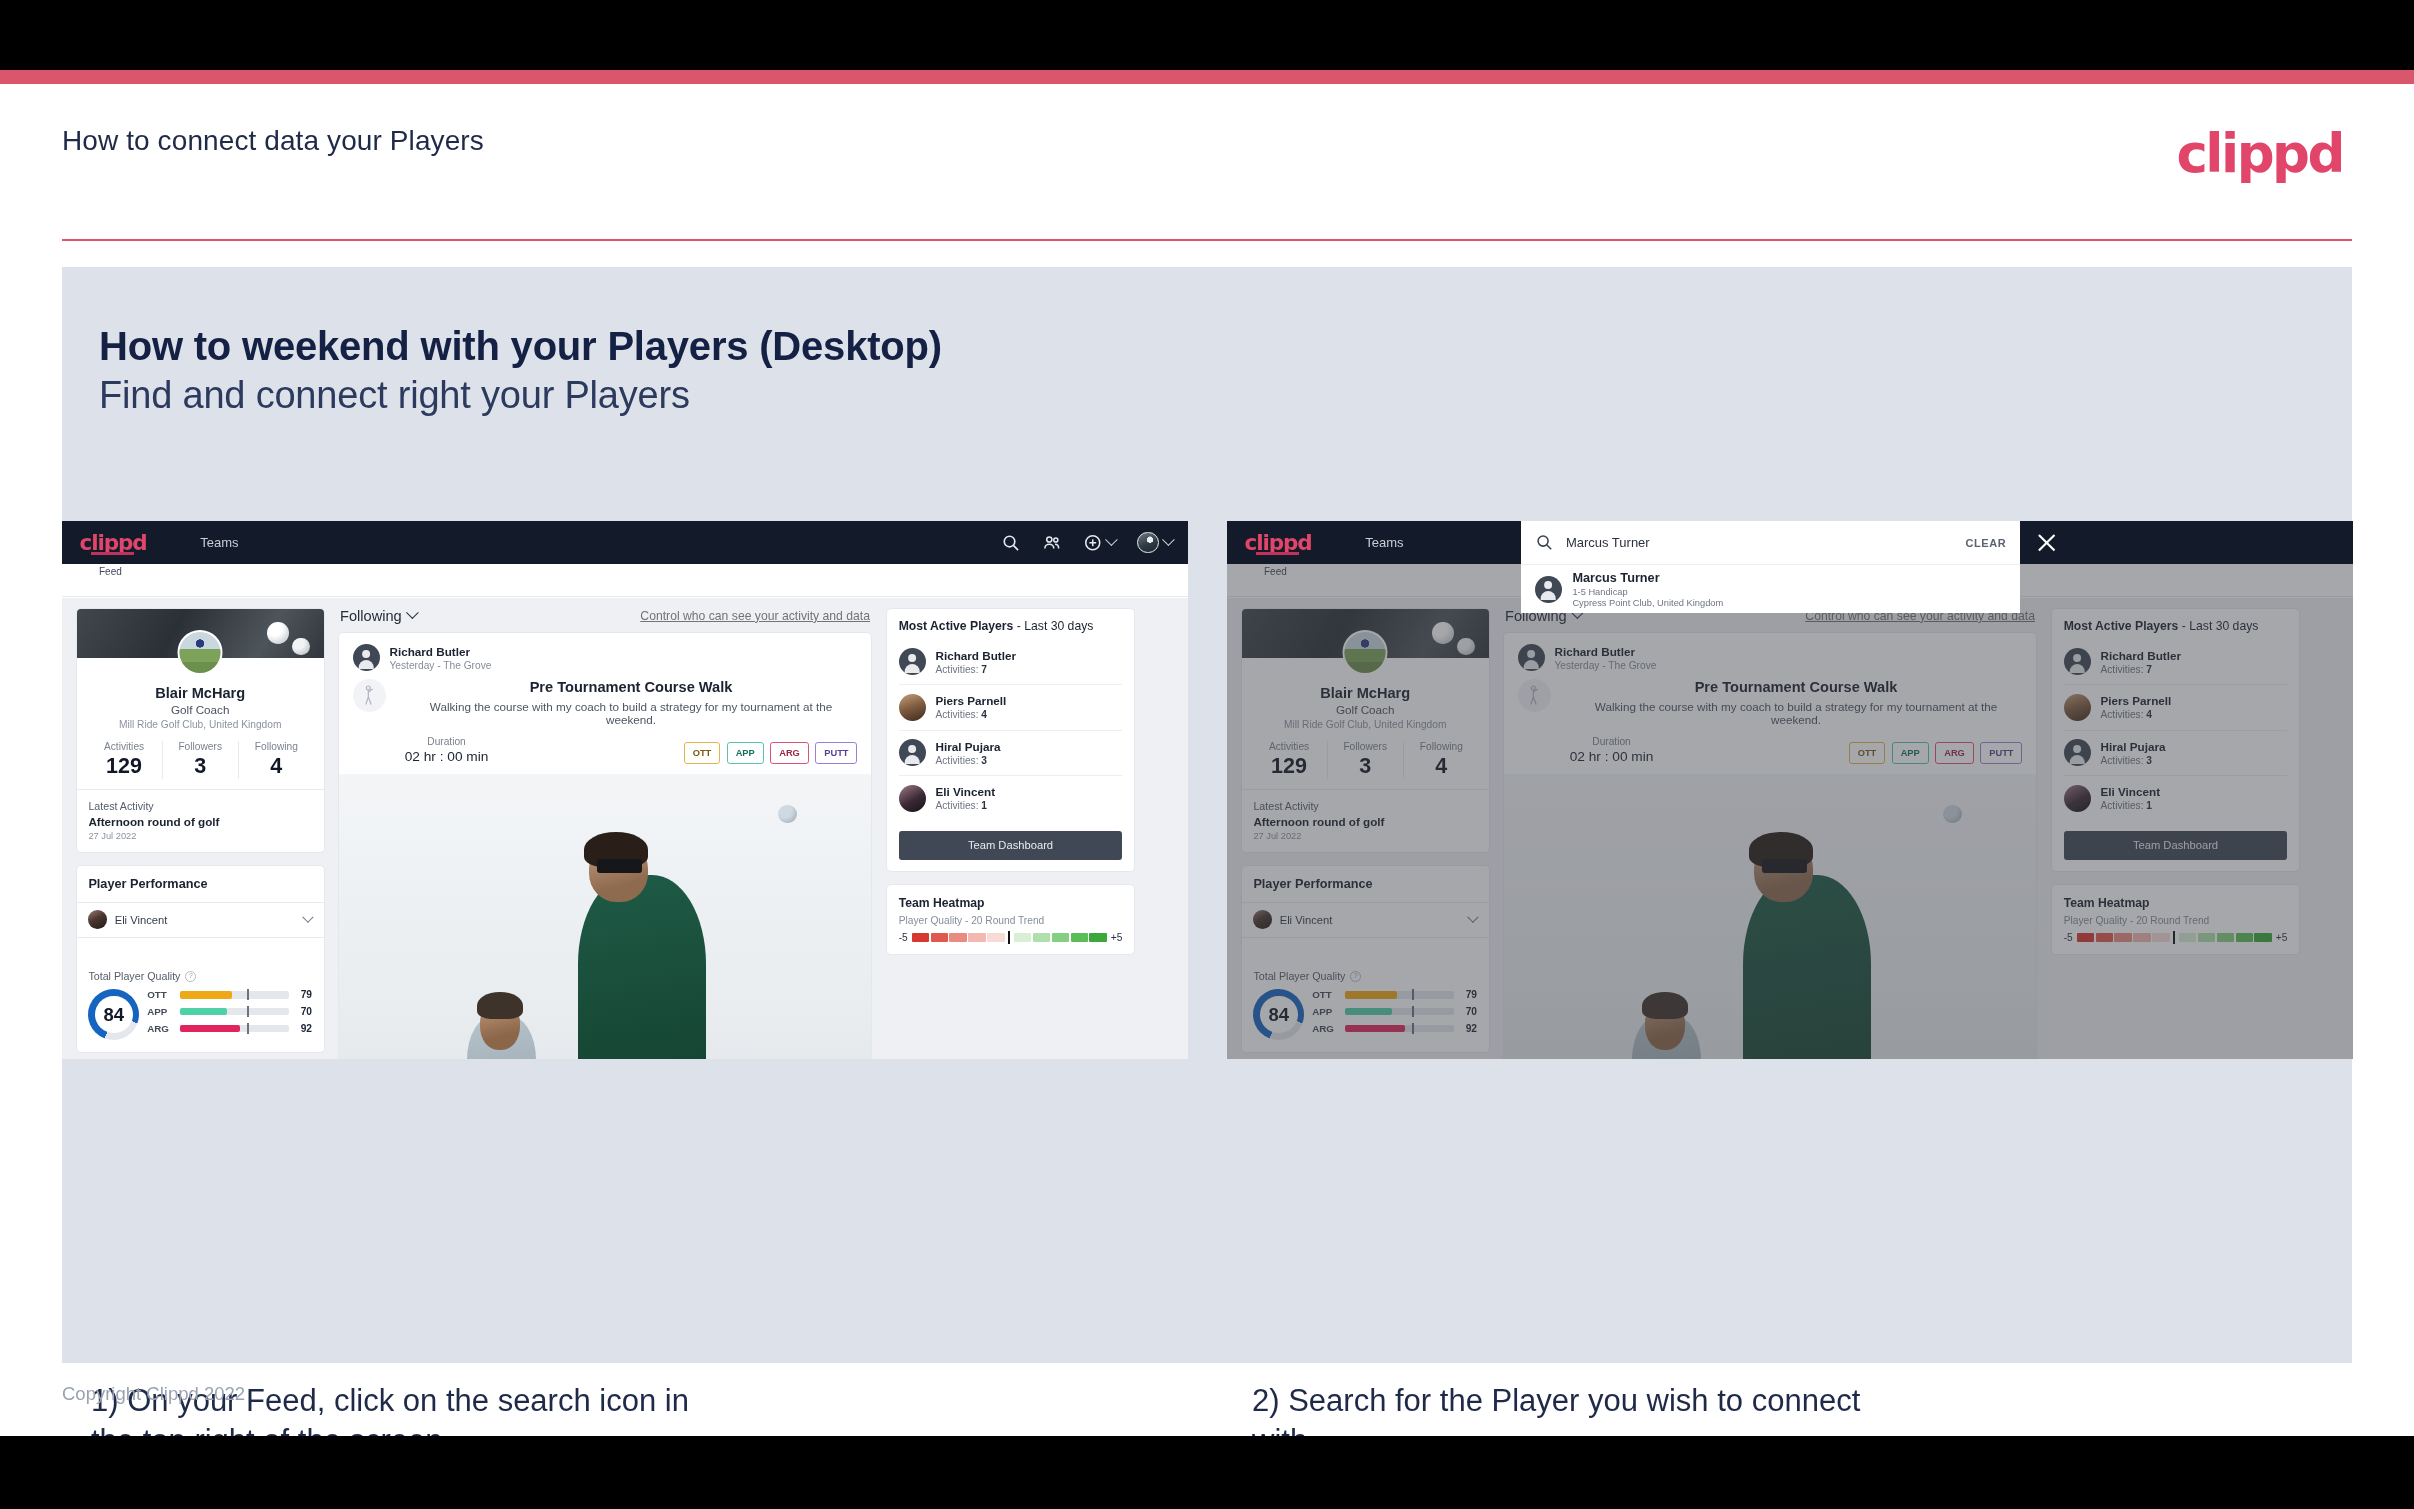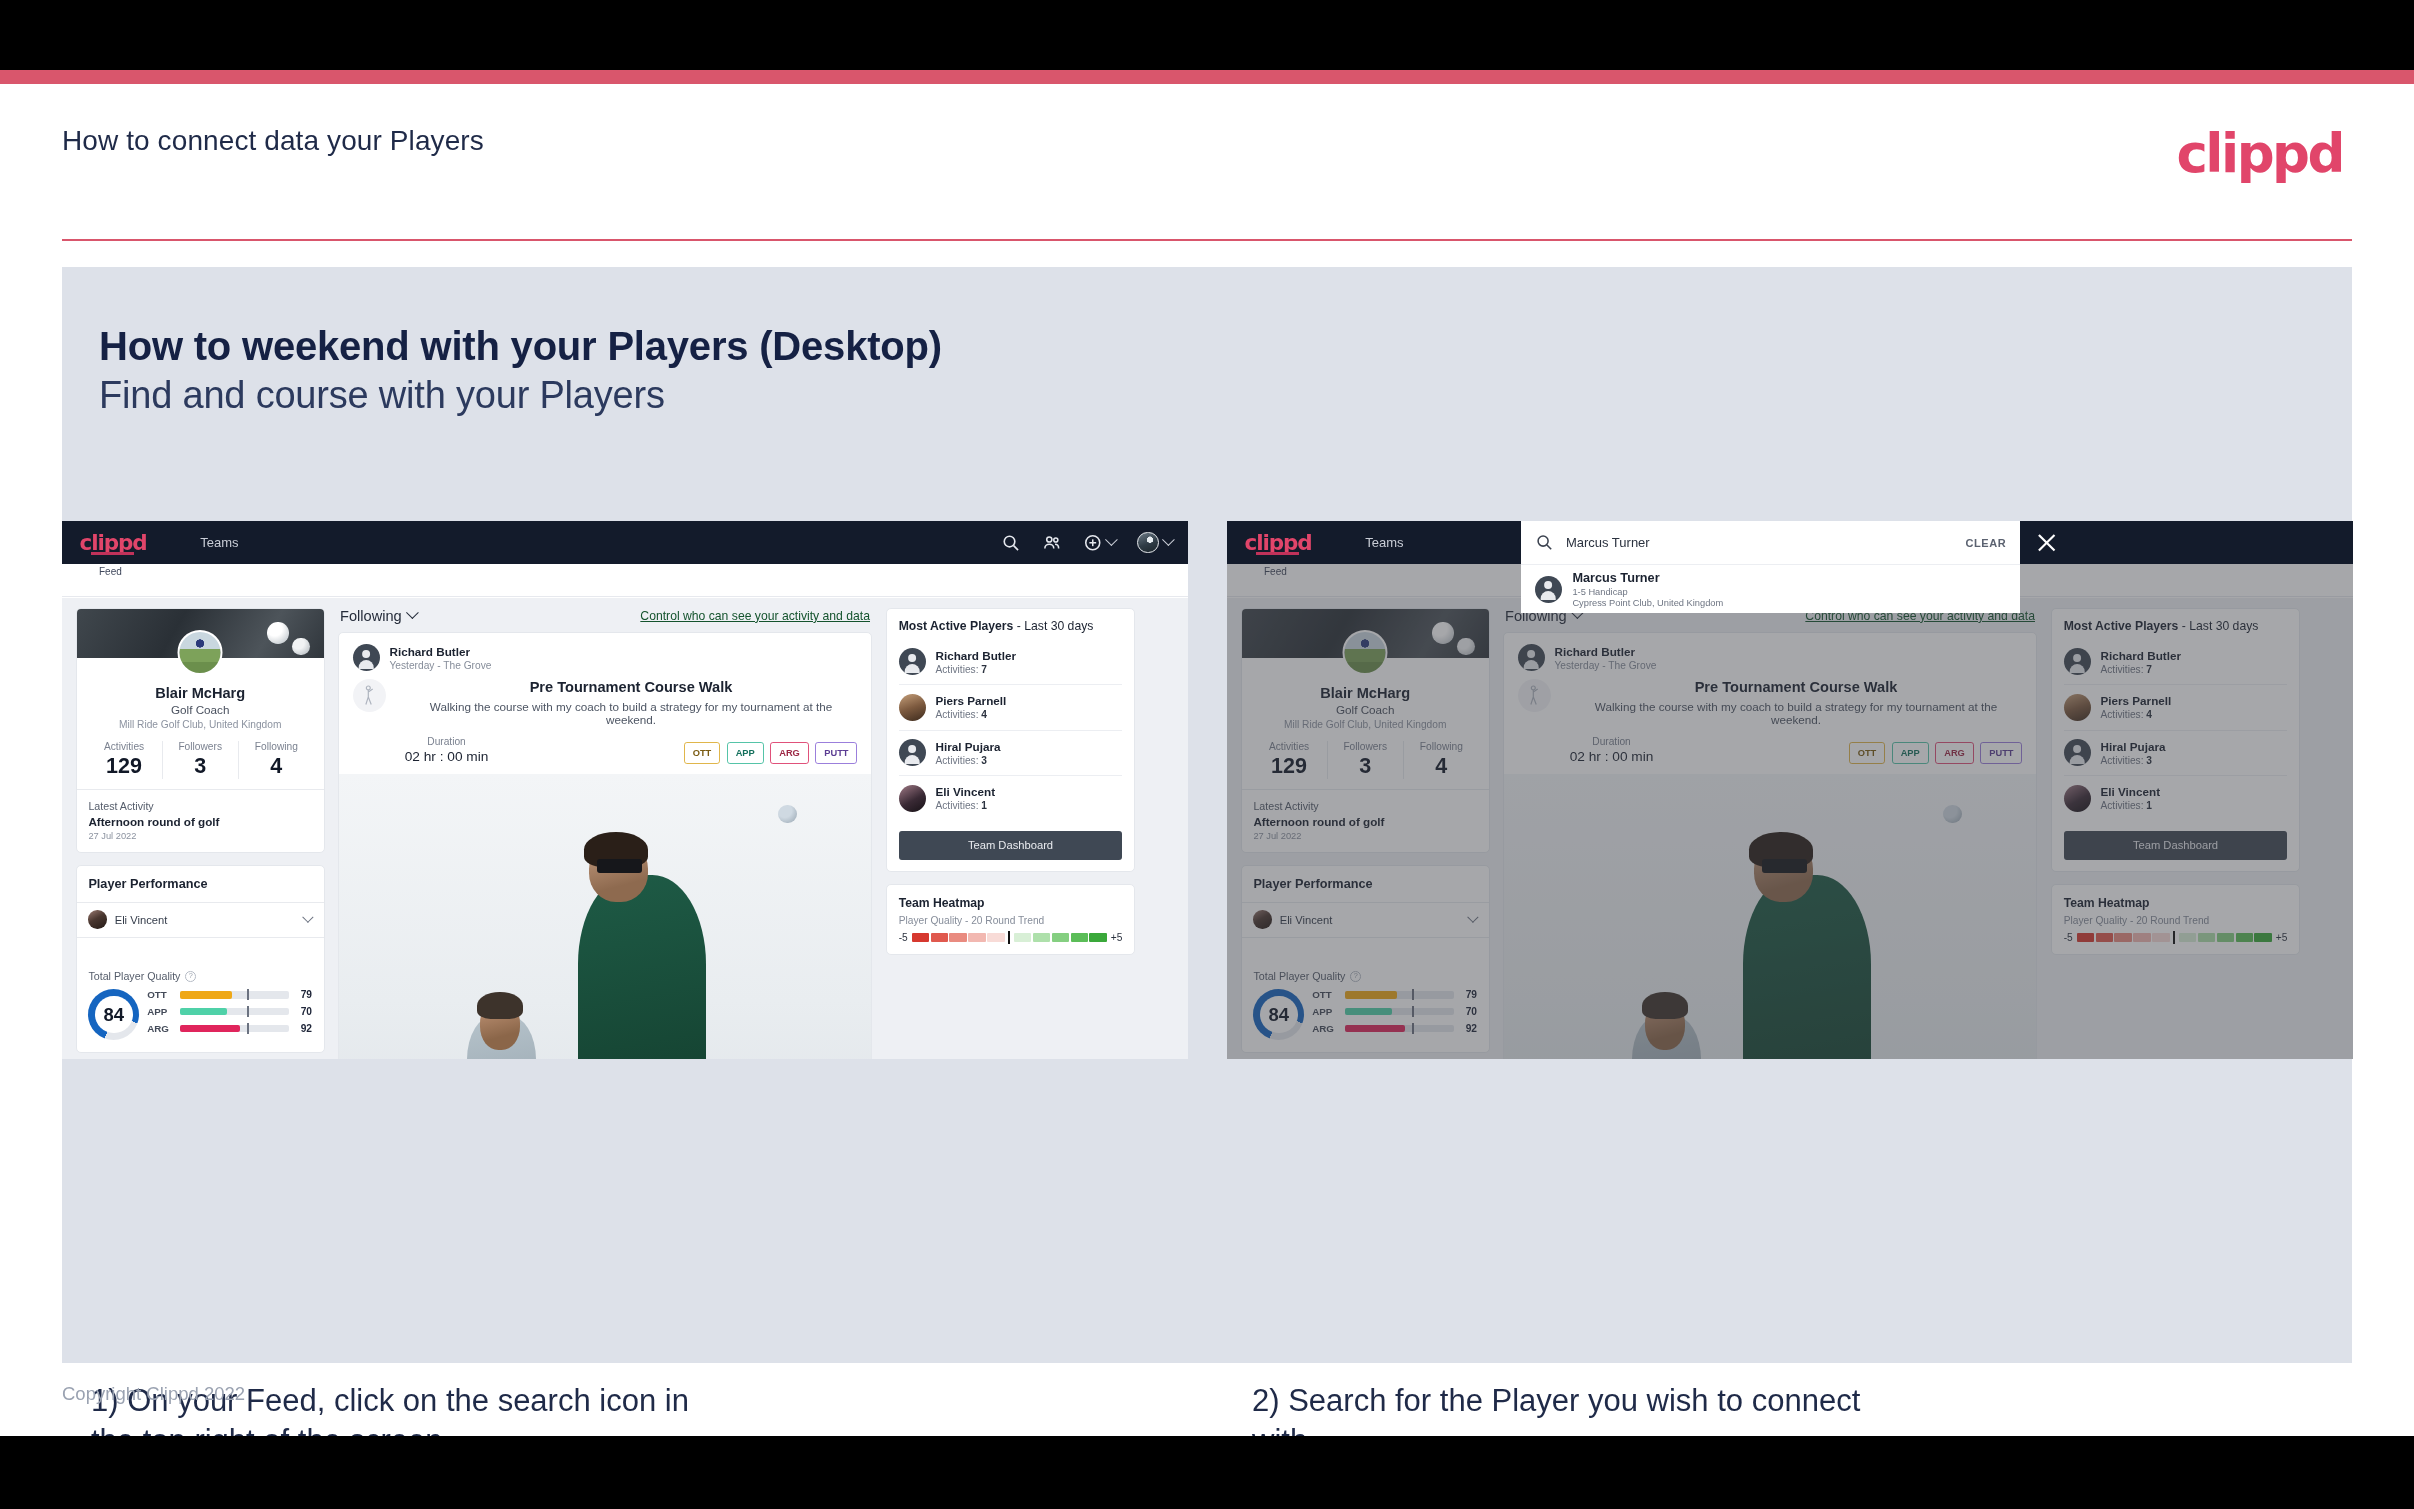--- a/index.html
+++ b/index.html
@@ -164,21 +164,21 @@
   .bar-lbl { font-size:9.8px; font-weight:bold; color:#444b59; width:27px; }
   .bar-track { flex:1; height:7.8px; background:#e4e7ec; border-radius:2px; position:relative; }
   .bar-fill { position:absolute; left:0; top:0; height:7.8px; border-radius:2px; }
   .bar-tick { position:absolute; top:-2px; width:1.5px; height:11.7px; background:#6b7280; }
   .bar-val { font-size:10.2px; font-weight:bold; color:#20273a; width:17.6px; text-align:right; }
 
   
   .mid-top { display:flex; align-items:center; justify-content:space-between; padding:0 2px 7.8px; }
   .following { display:flex; align-items:center; gap:6.8px; font-size:14.6px; color:#252c3a; }
   .f-chev { width:8.8px; height:8.8px; border-right:1.8px solid #252c3a; border-bottom:1.8px solid #252c3a; transform:rotate(45deg) translate(-2px,-2px); }
-  .control-link { font-size:12.2px; color:#14532d; text-decoration:underline; }
+  .control-link { font-size:12.2px; color:#737373; text-decoration:underline; }
 
   .post-head { display:flex; align-items:center; gap:9.8px; padding:11.7px 13.7px 3.9px; }
   .av-dark { width:27px; height:27px; border-radius:50%; background:#3f4854; position:relative; }
   .av-dark::before{ content:""; position:absolute; left:50%; top:5.9px; transform:translateX(-50%);
      width:7.8px; height:7.8px; border-radius:50%; background:#e8eaee; }
   .av-dark::after { content:""; position:absolute; left:50%; top:15.6px; transform:translateX(-50%);
      width:14.6px; height:8.8px; border-radius:7.8px 7.8px 0 0; background:#e8eaee; }
   .ph-n { font-size:11.7px; font-weight:bold; color:#1b2230; }
   .ph-s { font-size:10.2px; color:#868d9a; margin-top:2px; }
 
@@ -280,21 +280,21 @@
   <div class="slide">
     
   </div>
 
   <div class="hdr-title">How to connect data your Players</div>
   <div class="logo">clippd</div>
   <div class="hdr-rule"></div>
 
   <div class="body-panel">
     <div class="h1">How to weekend with your Players (Desktop)</div>
-    <div class="h2">Find and course with your Players</div>
+    <div class="h2">Find and connect right your Players</div>
 
     <div class="caption cap1">1) On your Feed, click on the search icon in the top right of the screen.</div>
     <div class="caption cap2">2) Search for the Player you wish to connect with.</div>
   </div>
 
   <div class="shot shot-left">
     <div class="app">
 
       <div class="nav">
         <div class="nav-logo">clippd</div>

